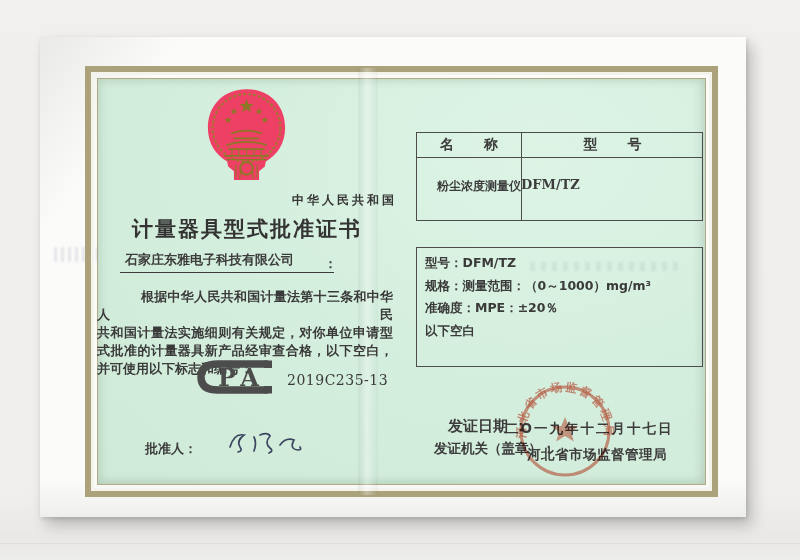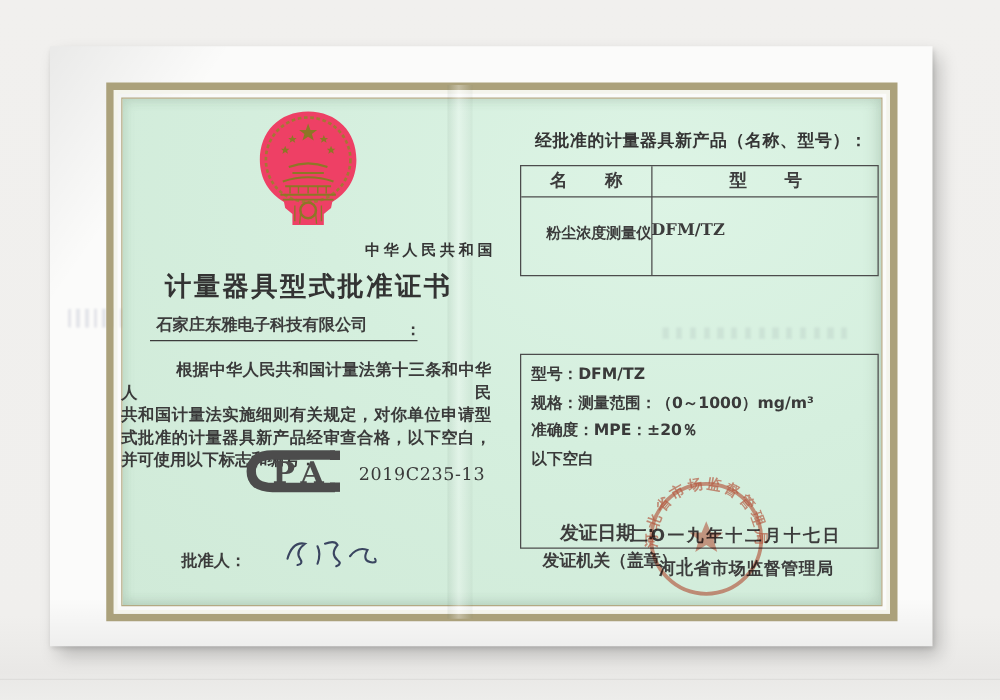--- a/index.html
+++ b/index.html
@@ -43,22 +43,22 @@
   
   .rp-header{left:428px;top:104px;width:280px;font-size:13.5px;font-weight:bold;letter-spacing:.5px;color:#353535;}
   .tbl{position:absolute;left:416px;top:132px;width:287px;height:89px;box-sizing:border-box;
     border:1.2px solid #4c4c4c;}
   .tbl .hdiv{position:absolute;left:0;top:24px;width:100%;border-top:1.2px solid #4c4c4c;}
   .tbl .vdiv{position:absolute;left:104px;top:0;height:100%;border-left:1.2px solid #4c4c4c;}
   .th1{left:0;top:3px;width:104px;text-align:center;font-size:14px;font-weight:bold;letter-spacing:8px;text-indent:8px;}
   .th2{left:104px;top:3px;width:183px;text-align:center;font-size:14px;font-weight:bold;letter-spacing:8px;text-indent:8px;}
   .td1{left:20px;top:45px;font-size:12px;font-weight:bold;}
   .td2{left:104px;top:44px;width:183px;font-size:13px;font-weight:bold;font-family:"DejaVu Serif",serif;}
-  .spec-box{position:absolute;left:416px;top:247px;width:287px;height:156px;box-sizing:border-box;
-    border:1.2px solid #4c4c4c;padding:4px 6px 0 8px;margin-top:36px;}
+  .spec-box{position:absolute;left:416px;top:247px;width:287px;height:120px;box-sizing:border-box;
+    border:1.2px solid #4c4c4c;padding:4px 6px 0 8px;}
   .spec-line{font-size:12.5px;font-weight:bold;line-height:22.5px;color:#3a3a3a;white-space:nowrap;}
   .issue-date-label{left:448px;top:417px;font-size:15px;font-weight:bold;}
   .issue-date-value{left:505px;top:420px;font-size:13.5px;font-weight:bold;letter-spacing:2px;}
   .issue-org-label{left:434px;top:440px;font-size:13.5px;font-weight:bold;}
   .issue-org-value{left:527px;top:446px;font-size:13.5px;font-weight:bold;letter-spacing:.5px;}
   .seal{position:absolute;left:508px;top:372px;width:115px;height:118px;mix-blend-mode:multiply;pointer-events:none;}
   
   .ghost-left{position:absolute;left:54px;top:247px;width:54px;height:15px;border-radius:2px;
     background:repeating-linear-gradient(90deg,rgba(95,105,140,.28) 0 3px,rgba(95,105,140,0) 3px 7px);
     filter:blur(1px);opacity:.55;}
@@ -132,21 +132,20 @@
 
   <div class="txt approver-label">批准人：</div>
   <svg class="sig" viewBox="0 0 82 44">
     <g fill="none" stroke="#3a4560" stroke-width="1.7" stroke-linecap="round">
       <path d="M6 24 Q 10 10 20 12 Q 12 18 16 24 Q 19 28 14 29"></path>
       <path d="M30 14 Q 33 20 30 28 M36 12 Q 44 9 46 13 Q 40 20 46 25 Q 50 28 45 30"></path>
       <path d="M56 22 Q 62 14 70 17 Q 65 26 74 27 Q 78 27 76 24"></path>
     </g>
   </svg>
 
-  <div class="txt rp-header">经批准的计量器具新产品（名称、型号）：</div>
 
   <div class="tbl">
     <div class="hdiv"></div>
     <div class="vdiv"></div>
     <div class="txt th1">名　称</div>
     <div class="txt th2">型　号</div>
     <div class="txt td1">粉尘浓度测量仪</div>
     <div class="txt td2">DFM/TZ</div>
   </div>
 

